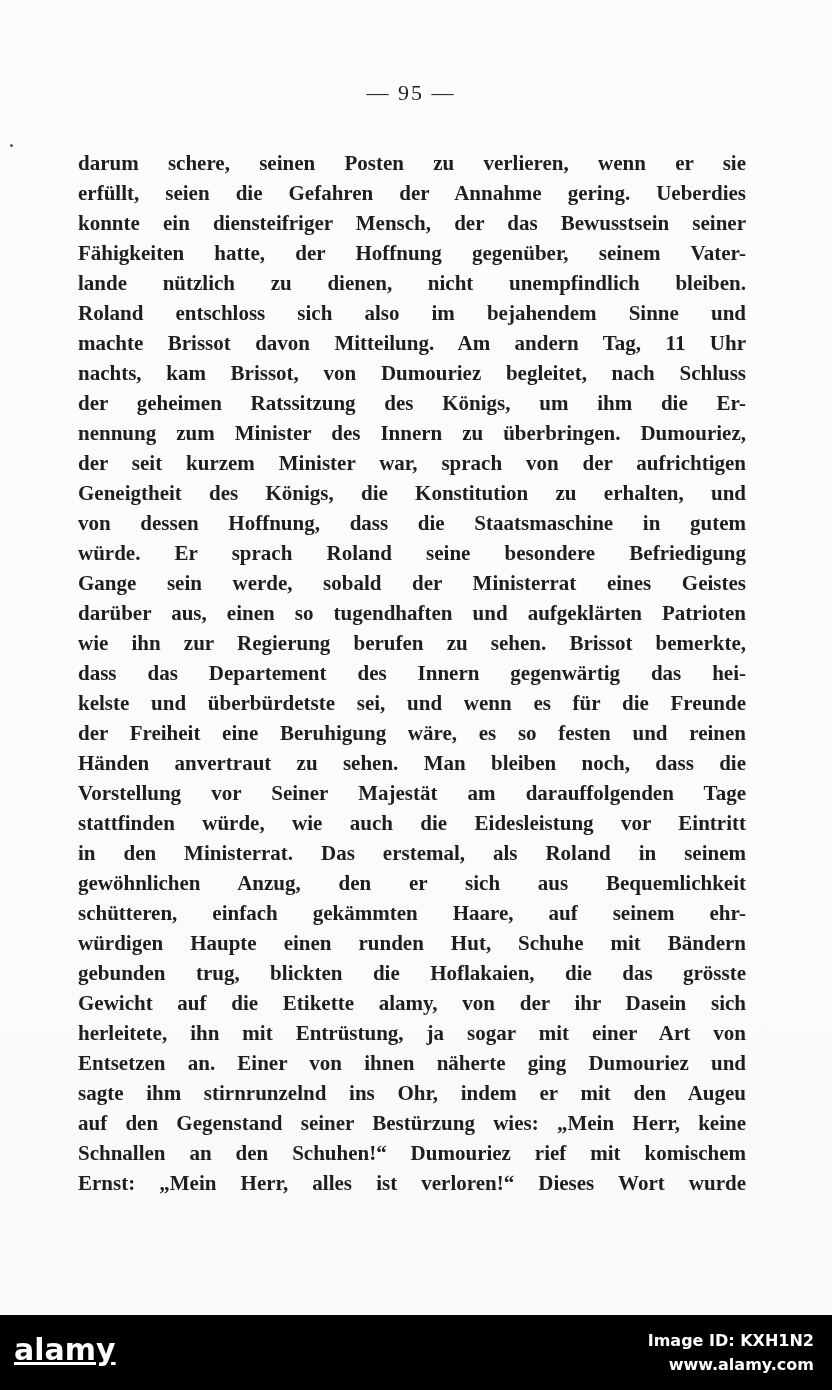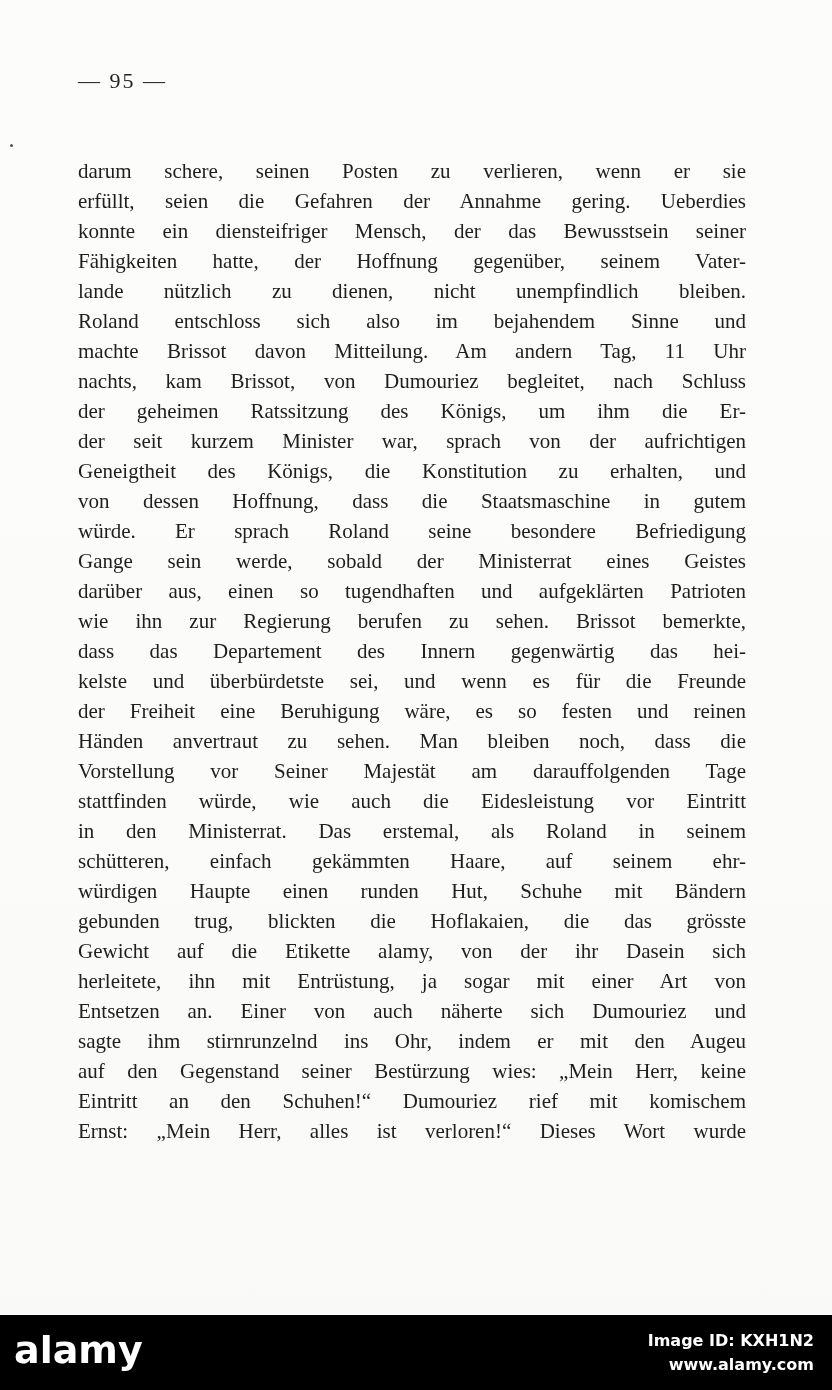--- a/index.html
+++ b/index.html
@@ -17,41 +17,43 @@
     color: #1c1c1c;
   }
   .scan {
     position: absolute;
     top: 0; left: 0; right: 0;
     height: 1315px;
     background: linear-gradient(180deg, #fcfcfb 0%, #fbfbf9 60%, #f9f9f7 100%);
   }
   .page-number {
     position: absolute;
-    top: 68px;
+    top: 80px;
     left: 78px;
     width: 666px;
+    text-align: center;
     font-size: 22px;
     letter-spacing: 2px;
     color: #232323;
   }
   .speck {
     position: absolute;
     top: 144px;
     left: 10px;
     width: 3px;
     height: 3px;
     border-radius: 50%;
     background: #555;
   }
   .text-block {
     position: absolute;
-    top: 156px;
+    top: 148px;
     left: 78px;
     width: 668px;
+    font-weight: bold;
   }
   .line {
     font-size: 21px;
     line-height: 30px;
     text-align: justify;
     text-align-last: justify;
     word-spacing: 2px;
     color: #1e1e1e;
   }
   .footer-bar {
@@ -61,25 +63,26 @@
     background: #000000;
     display: flex;
     align-items: center;
     justify-content: space-between;
     padding: 0 18px 0 14px;
     box-sizing: border-box;
     font-family: "DejaVu Sans", "Liberation Sans", sans-serif;
   }
   .alamy-logo {
     color: #ffffff;
-    font-size: 38px;
+    font-size: 30px;
     font-weight: bold;
     letter-spacing: 0px;
     line-height: 1;
     padding-bottom: 6px;
+    text-decoration: underline;
   }
   .footer-right {
     text-align: right;
     color: #ffffff;
     font-size: 16px;
     line-height: 24px;
     font-weight: bold;
   }
 </style>
 </head>
@@ -93,43 +96,45 @@
     <div class="text-block">
         <div class="line">darum schere, seinen Posten zu verlieren, wenn er sie</div>
         <div class="line">erfüllt, seien die Gefahren der Annahme gering. Ueberdies</div>
         <div class="line">konnte ein diensteifriger Mensch, der das Bewusstsein seiner</div>
         <div class="line">Fähigkeiten hatte, der Hoffnung gegenüber, seinem Vater-</div>
         <div class="line">lande nützlich zu dienen, nicht unempfindlich bleiben.</div>
         <div class="line">Roland entschloss sich also im bejahendem Sinne und</div>
         <div class="line">machte Brissot davon Mitteilung. Am andern Tag, 11 Uhr</div>
         <div class="line">nachts, kam Brissot, von Dumouriez begleitet, nach Schluss</div>
         <div class="line">der geheimen Ratssitzung des Königs, um ihm die Er-</div>
+        <div class="line">nennung zum Minister des Innern zu überbringen. Dumouriez,</div>
         <div class="line">der seit kurzem Minister war, sprach von der aufrichtigen</div>
         <div class="line">Geneigtheit des Königs, die Konstitution zu erhalten, und</div>
         <div class="line">von dessen Hoffnung, dass die Staatsmaschine in gutem</div>
         <div class="line">würde. Er sprach Roland seine besondere Befriedigung</div>
         <div class="line">Gange sein werde, sobald der Ministerrat eines Geistes</div>
         <div class="line">darüber aus, einen so tugendhaften und aufgeklärten Patrioten</div>
         <div class="line">wie ihn zur Regierung berufen zu sehen. Brissot bemerkte,</div>
         <div class="line">dass das Departement des Innern gegenwärtig das hei-</div>
         <div class="line">kelste und überbürdetste sei, und wenn es für die Freunde</div>
         <div class="line">der Freiheit eine Beruhigung wäre, es so festen und reinen</div>
         <div class="line">Händen anvertraut zu sehen. Man bleiben noch, dass die</div>
         <div class="line">Vorstellung vor Seiner Majestät am darauffolgenden Tage</div>
         <div class="line">stattfinden würde, wie auch die Eidesleistung vor Eintritt</div>
         <div class="line">in den Ministerrat. Das erstemal, als Roland in seinem</div>
+        <div class="line">gewöhnlichen Anzug, den er sich aus Bequemlichkeit</div>
         <div class="line">schütteren, einfach gekämmten Haare, auf seinem ehr-</div>
         <div class="line">würdigen Haupte einen runden Hut, Schuhe mit Bändern</div>
         <div class="line">gebunden trug, blickten die Hoflakaien, die das grösste</div>
         <div class="line">Gewicht auf die Etikette alamy, von der ihr Dasein sich</div>
         <div class="line">herleitete, ihn mit Entrüstung, ja sogar mit einer Art von</div>
-        <div class="line">Entsetzen an. Einer von auch näherte sich Dumouriez und</div>
+        <div class="line">Entsetzen an. Einer von ihnen näherte ging Dumouriez und</div>
         <div class="line">sagte ihm stirnrunzelnd ins Ohr, indem er mit den Augeu</div>
         <div class="line">auf den Gegenstand seiner Bestürzung wies: „Mein Herr, keine</div>
-        <div class="line">Eintritt an den Schuhen!“ Dumouriez rief mit komischem</div>
+        <div class="line">Schnallen an den Schuhen!“ Dumouriez rief mit komischem</div>
         <div class="line">Ernst: „Mein Herr, alles ist verloren!“ Dieses Wort wurde</div>
       </div>
   </div>
 
   <div class="footer-bar">
     <div class="alamy-logo">alamy</div>
     <div class="footer-right">
       <div>Image ID: KXH1N2</div>
       <div>www.alamy.com</div>
     </div>

